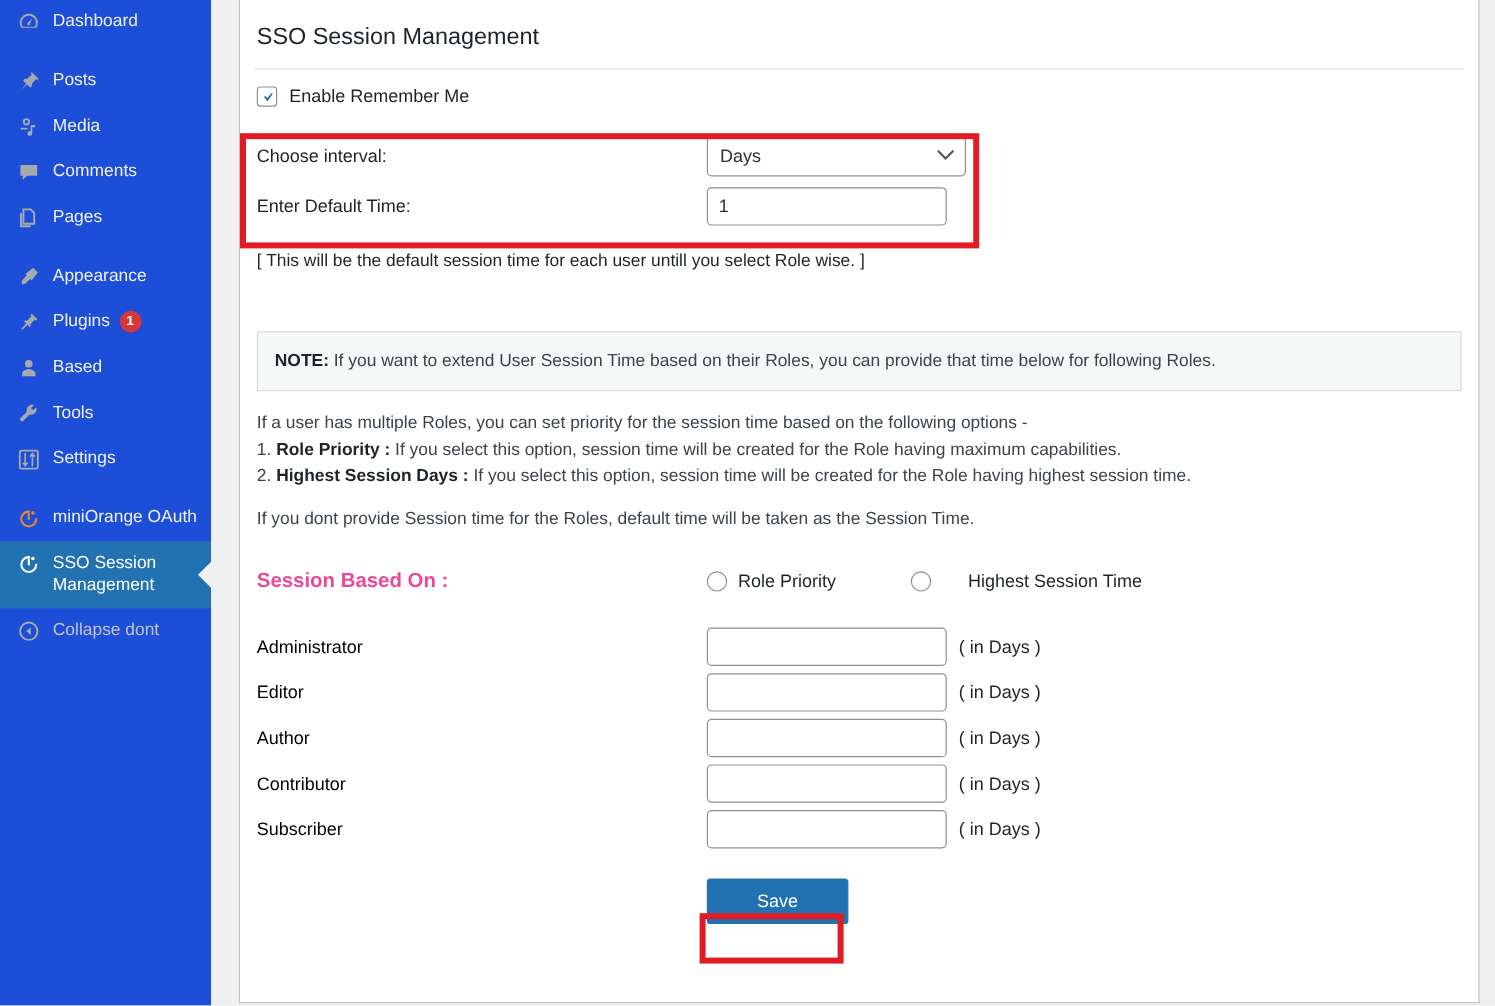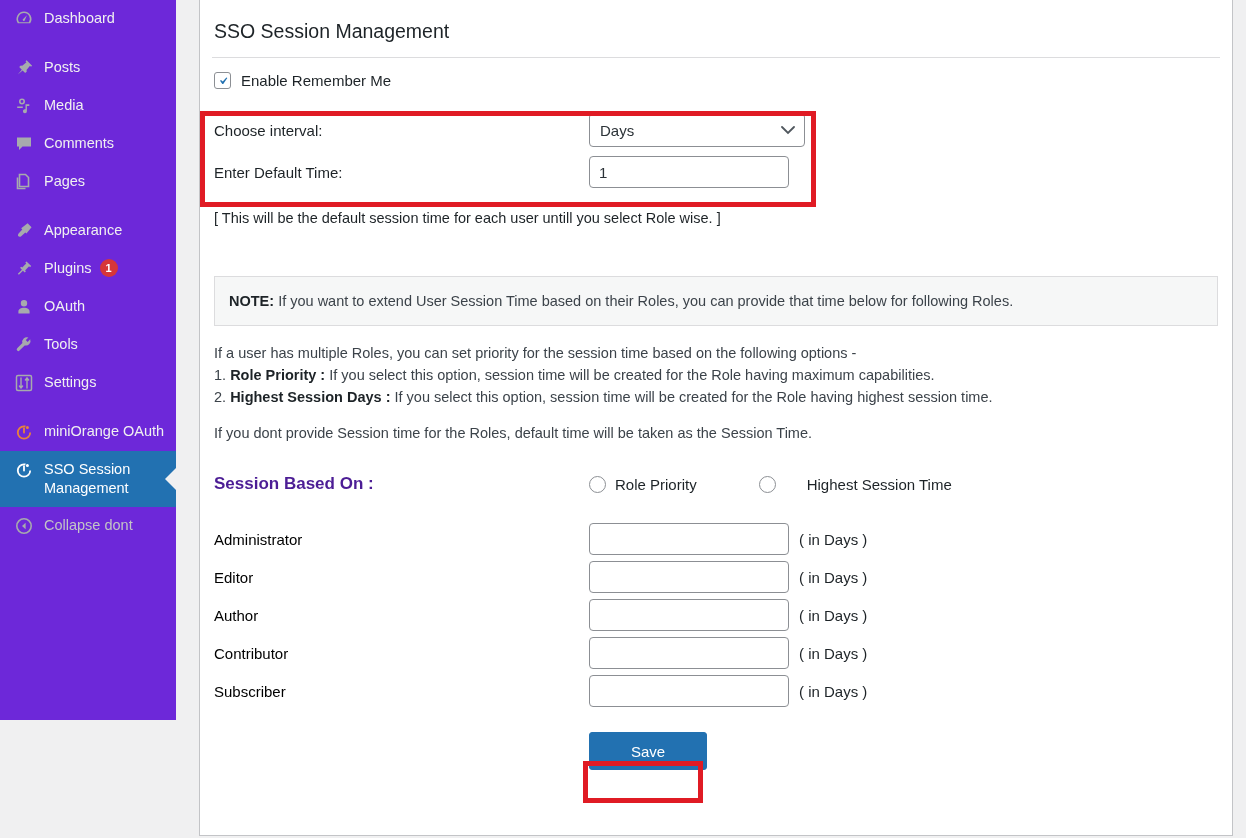--- a/index.html
+++ b/index.html
@@ -7,22 +7,22 @@
     margin: 0; padding: 0;
     width: 1246px; height: 838px;
     overflow: hidden;
     background: #f0f0f1;
     font-family: "Liberation Sans", sans-serif;
   }
   .screen { position: relative; width: 1246px; height: 838px; background: #f0f0f1; }
 
   
   .sidebar {
-    position: absolute; left: 0; top: 0; width: 176px; height: 720px;
-    background: #6d28d9;
+    position: absolute; left: 0; top: 0; width: 176px; height: 838px;
+    background: #1d4ed8;
   }
   .menu-item {
     position: relative;
     display: flex; align-items: flex-start;
     padding: 9px 0 9px 10px;
     color: #f0f0f1;
     font-size: 14.5px;
     line-height: 19px;
     cursor: pointer;
   }
@@ -151,21 +151,21 @@
 
   .para-block { padding: 16px 0 0 14px; }
   .para-line { font-size: 14.5px; color: #3c434a; line-height: 22px; }
   .para-line b { color: #1d2327; }
   .para-gap { height: 14px; }
 
   .session-based-row {
     display: flex; align-items: center;
     padding: 30px 0 0 14px;
   }
-  .sb-title { width: 375px; font-size: 17px; font-weight: bold; color: #4c1d95; }
+  .sb-title { width: 375px; font-size: 17px; font-weight: bold; color: #ec4899; }
   .radio-group { display: flex; align-items: center; }
   .radio-opt { display: flex; align-items: center; margin-right: 62px; cursor: pointer; }
   .radio-opt:last-child { margin-right: 0; gap: 22px; }
   .rdo {
     width: 17px; height: 17px; border-radius: 50%;
     border: 1px solid #8c8f94; background: #fff;
     margin-right: 9px;
   }
   .rdo-label { font-size: 15px; color: #1d2327; }
 
@@ -248,21 +248,21 @@
         </span>
         <span class="mi-label">Plugins</span>
         <span class="badge">1</span>
       </div>
       <div class="menu-item">
         <span class="mi-icon">
           <svg width="20" height="20" viewBox="0 0 20 20" fill="currentColor">
             <path d="M10 3a3.2 3.2 0 100 6.4A3.2 3.2 0 0010 3zm0 7.8c-3 0-5.6 1.6-5.6 3.6v2.1h11.2v-2.1c0-2-2.6-3.6-5.6-3.6z"></path>
           </svg>
         </span>
-        <span class="mi-label">OAuth</span>
+        <span class="mi-label">Based</span>
       </div>
       <div class="menu-item">
         <span class="mi-icon">
           <svg width="20" height="20" viewBox="0 0 20 20" fill="currentColor">
             <path d="M16.2 4.3l-2.6 2.6-1.8-1.8 2.6-2.6a4.6 4.6 0 00-6 5.6l-5.2 5.2a1.6 1.6 0 002.3 2.3l5.2-5.2a4.6 4.6 0 005.5-6.1z"></path>
           </svg>
         </span>
         <span class="mi-label">Tools</span>
       </div>
       <div class="menu-item">

